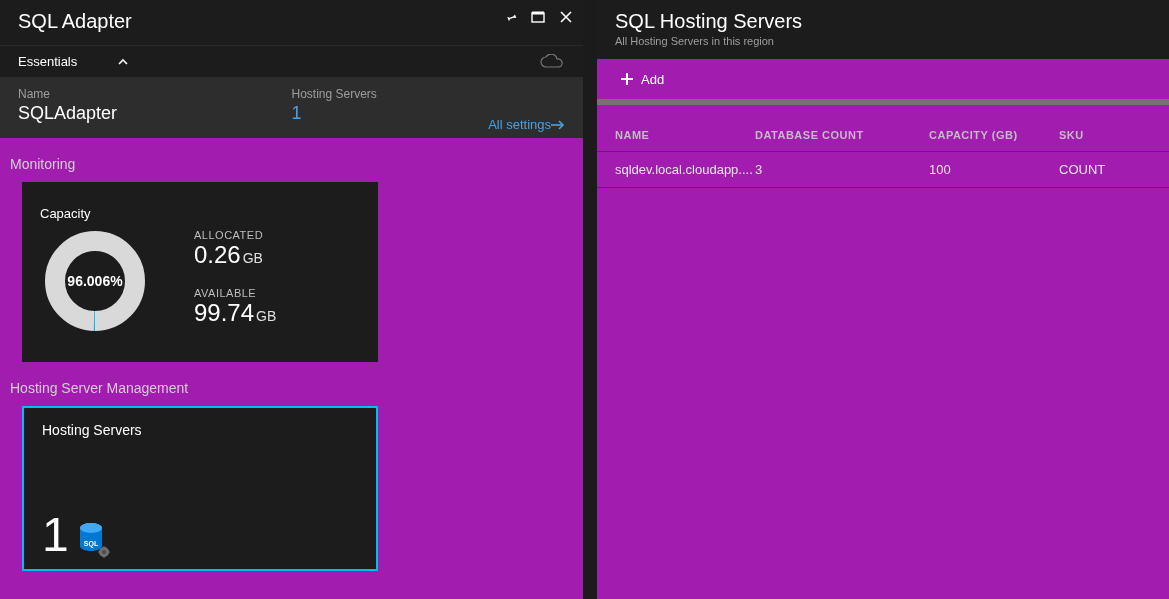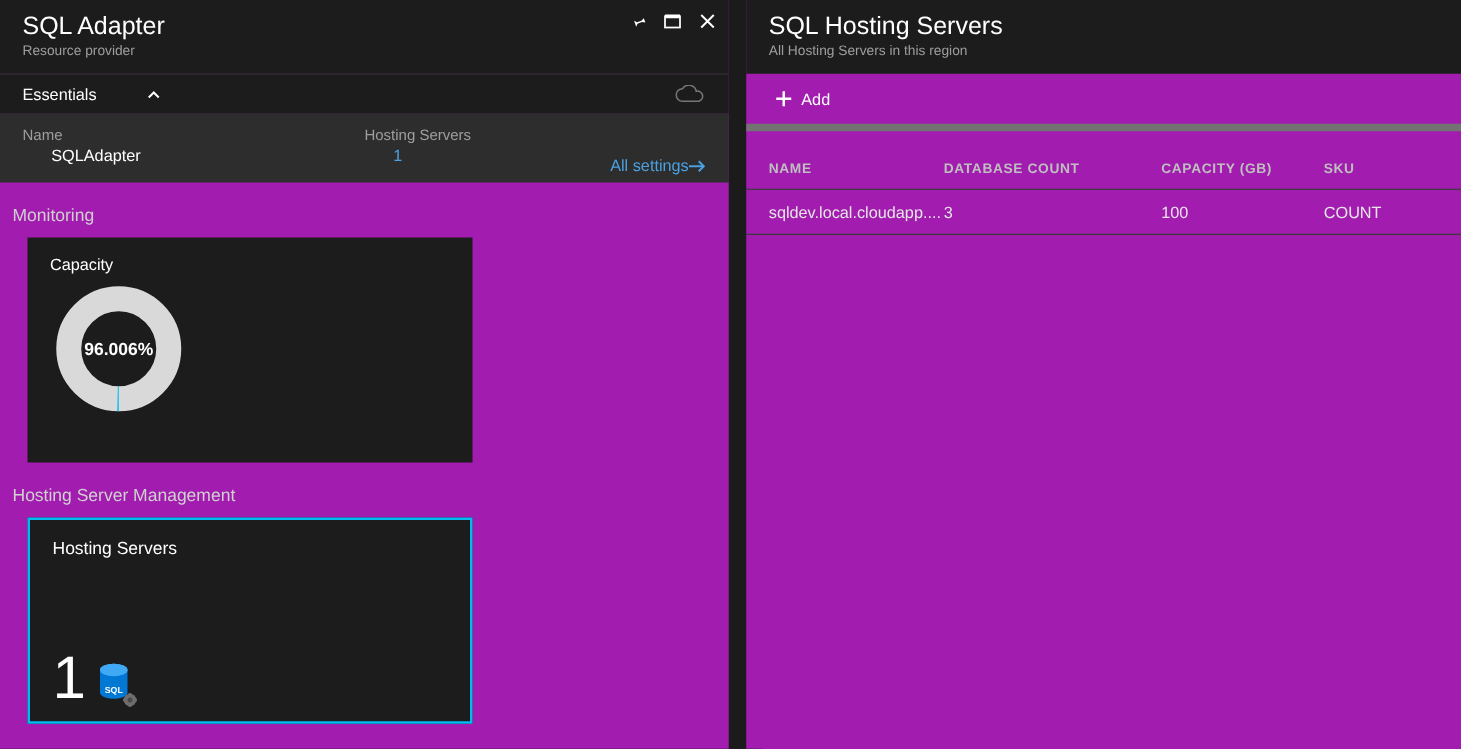--- a/index.html
+++ b/index.html
@@ -42,35 +42,35 @@
   }
   .essentials-label { font-size: 13px; color: #fff; margin-right: 8px; }
   .essentials-row {
     background: #2d2d2d;
     padding: 10px 18px 14px;
     display: flex;
     position: relative;
   }
   .ess-col { flex: 1; }
   .ess-key { font-size: 12px; color: #9e9e9e; }
-  .ess-val { font-size: 13px; color: #fff; margin-top: 2px; margin-left: 23px; }
+  .ess-val { font-size: 18px; color: #fff; margin-top: 2px; }
   .ess-link { color: #4ba0e1; cursor: pointer; }
   .all-settings {
     position: absolute; right: 18px; bottom: 6px;
     font-size: 13px; color: #4ba0e1; cursor: pointer;
     display: inline-flex; align-items: center; gap: 0;
   }
   .section-label { font-size: 14px; color: #d0d0d0; margin: 18px 0 10px 10px; }
   .tile {
     background: #1c1c1c;
     margin-left: 22px;
   }
   .capacity-tile {
     width: 356px; height: 180px;
-    padding: 14px 18px;
+    padding: 24px 18px;
     display: flex;
     gap: 44px;
   }
   .capacity-title { font-size: 13px; color: #fff; position:absolute;}
   .donut-wrap { width: 110px; height: 110px; position: relative; margin-top:20px;}
   .donut-center {
     position: absolute; inset: 0;
     display: flex; align-items: center; justify-content: center;
     font-size: 14px; font-weight: 600; color: #fff;
   }
@@ -114,21 +114,20 @@
   .col-cap  { flex: 0 0 130px; margin-left: 44px; }
   .col-sku  { flex: 1; }
   svg { display:block; }
 </style>
 </head>
 <body>
 
 <div class="blade blade-left">
   <div class="blade-header">
     <div class="blade-title">SQL Adapter</div>
-    <div class="blade-subtitle">Resource provider</div>
     <div class="blade-actions">
       <span class="icon">
         <svg width="14" height="14" viewBox="0 0 16 16" fill="none" stroke="#fff" stroke-width="1.4">
             <path d="M10 1l5 5-3 1-3 3v3l-2-2-4 4 4-4-2-2h3l3-3 1-3z" fill="#fff" stroke="none" transform="rotate(25 8 8)"></path>
           </svg>
       </span>
       <span class="icon">
         <svg width="14" height="14" viewBox="0 0 14 14" fill="none" stroke="#fff" stroke-width="1.4">
             <rect x="1" y="3" width="12" height="9"></rect>
             <line x1="1" y1="3" x2="13" y2="3" stroke-width="3"></line>
@@ -178,20 +177,34 @@
   <div class="section-label">Monitoring</div>
 
   <div class="tile capacity-tile" style="position:relative;">
     <div class="capacity-title">Capacity</div>
     <div class="donut-wrap">
       <svg width="110" height="110" viewBox="0 0 110 110">
         <circle cx="55" cy="55" r="40" fill="none" stroke="#d9d9d9" stroke-width="20"></circle>
         <circle cx="55" cy="55" r="40" fill="none" stroke="#00bcf2" stroke-width="20" stroke-dasharray="1 250" transform="rotate(90 55 55)"></circle>
       </svg>
       <div class="donut-center">96.006%</div>
+    </div>
+    <div class="cap-metrics">
+      <div>
+        <div class="metric-label">ALLOCATED</div>
+        <div class="metric-value">
+          <span>0.26</span><span class="metric-unit">GB</span>
+        </div>
+      </div>
+      <div>
+        <div class="metric-label">AVAILABLE</div>
+        <div class="metric-value">
+          <span>99.74</span><span class="metric-unit">GB</span>
+        </div>
+      </div>
     </div>
   </div>
 
   <div class="section-label">Hosting Server Management</div>
 
   <div class="tile hosting-tile">
     <div class="hosting-tile-title">Hosting Servers</div>
     <div class="hosting-count">
       <span class="hosting-count-num">1</span>
       <span>

